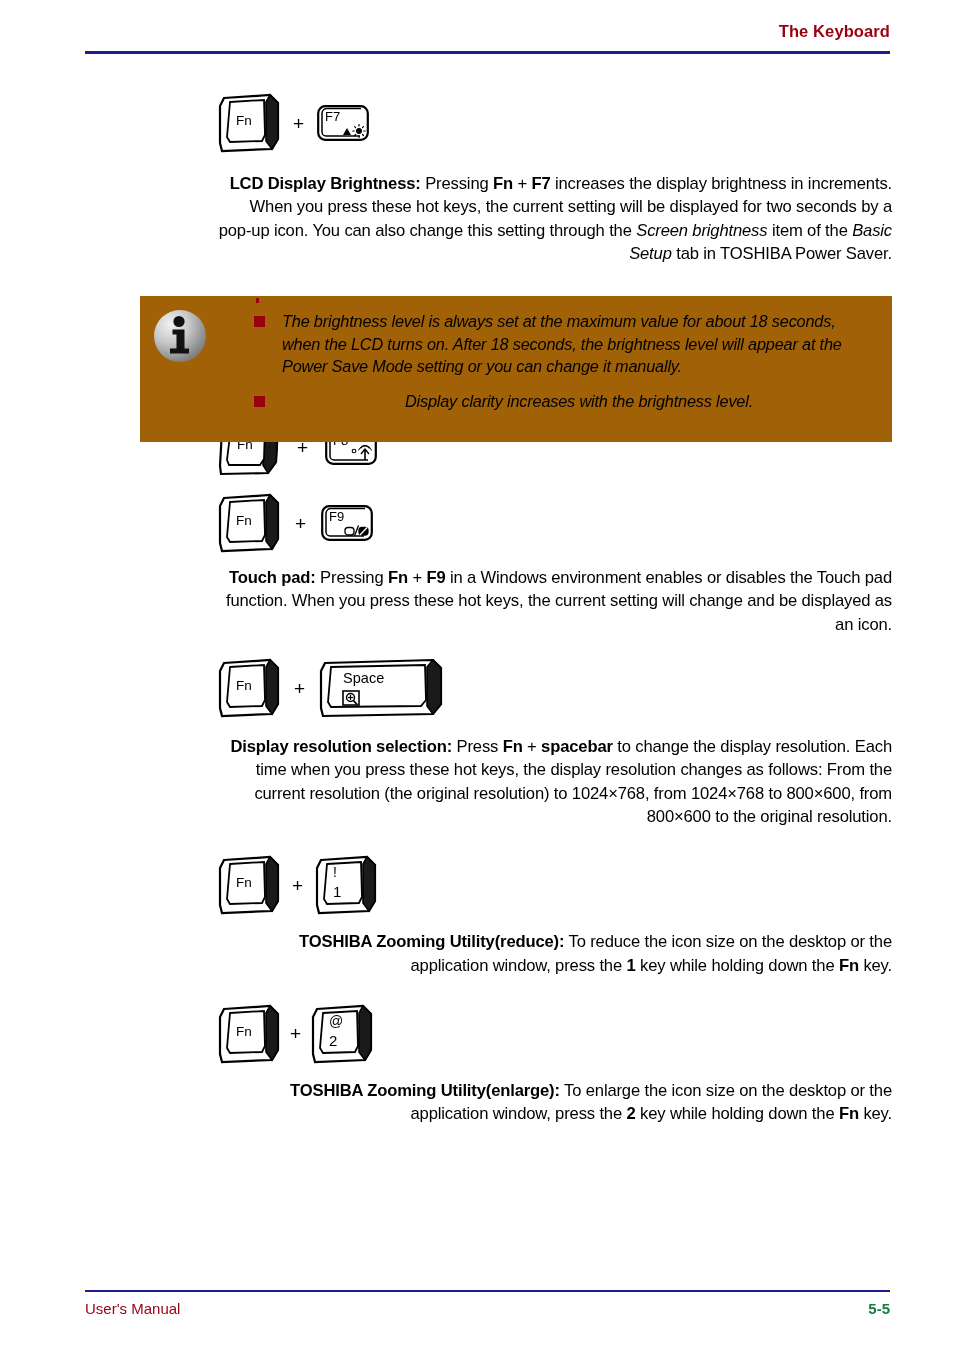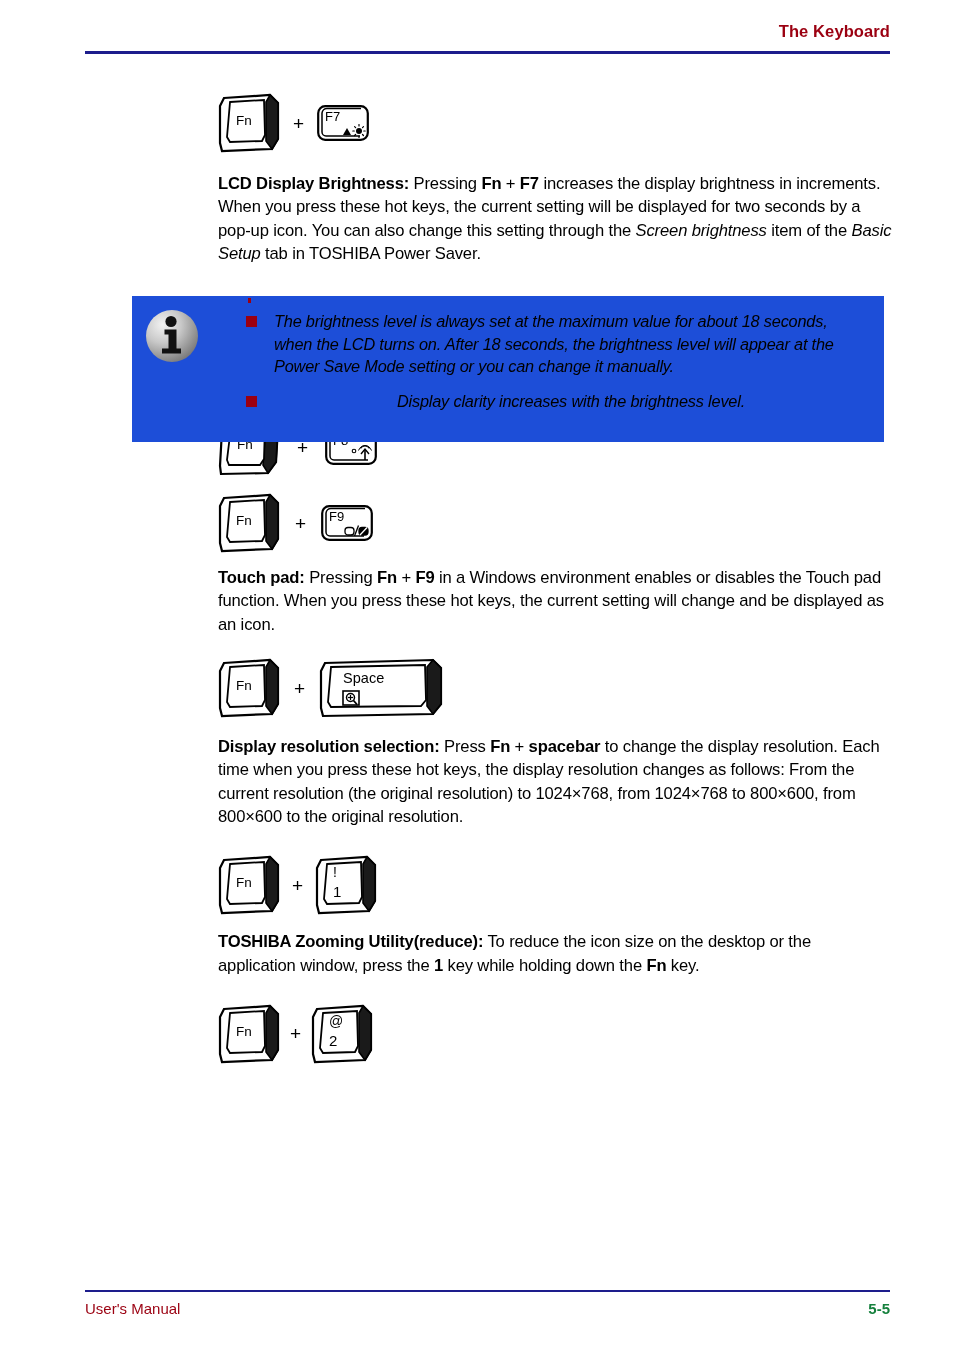--- a/index.html
+++ b/index.html
@@ -87,21 +87,21 @@
     left: 218px;
     top: 86px;
     width: 674px;
   }
 
   p.body {
     margin: 0;
     font-size: 16.6px;
     line-height: 23.3px;
     letter-spacing: -0.15px;
-    text-align: left;
+    text-align: right;
   }
   .b { font-weight: bold; }
   .i { font-style: italic; }
 
   
   .keyrow {
     display: flex;
     align-items: center;
     height: 62px;
   }
@@ -135,24 +135,24 @@
   .flatkey .fk-label {
     position: absolute;
     left: 8px;
     top: 4px;
     font-size: 13px;
   }
 
   
   .notebox {
     position: absolute;
-    left: 132px;
+    left: 140px;
     top: 296px;
     width: 752px;
-    background: #1d4ed8;
+    background: #a16207;
     padding: 0;
   }
   .note-inner {
     position: relative;
     min-height: 120px;
     padding: 14px 16px 14px 112px;
     box-sizing: border-box;
   }
   .info-icon {
     position: absolute;
@@ -381,20 +381,23 @@
         <svg width="62" height="60" viewBox="0 0 62 60">
           <path d="M6 5 L52 2 L60 10 L60 46 L54 56 L4 58 L2 50 L2 13 Z" fill="#fff" stroke="#000" stroke-width="2.2"></path>
           <path d="M52 2 L60 10 L60 46 L54 56 L48 48 L48 9 Z" fill="#1a1a1a" stroke="#000" stroke-width="1.6"></path>
           <path d="M12 9 L46 7 L47 42 L44 48 L12 49 L9 44 Z" fill="#fff" stroke="#000" stroke-width="1.8"></path>
         </svg>
         <div class="cap-label" style="left:18px;top:9px;font-size:14px;">@</div>
         <div class="cap-label" style="left:18px;top:28px;font-size:15px;">2</div>
       </div>
     </div>
 
+    <p class="body" style="margin-top:10px;">
+      <span class="b">TOSHIBA Zooming Utility(enlarge):</span><span><span> To enlarge the icon size on the desktop or the application window, press the </span><span class="b">2</span><span> key while holding down the </span><span class="b">Fn</span><span> key.</span></span>
+    </p>
 
   </div>
 
   <div class="notebox">
     <div class="note-tick"></div>
     <div class="note-inner">
       <span class="info-icon">
         <svg width="56" height="56" viewBox="0 0 56 56">
           <defs>
             <radialGradient id="infoGrad" cx="32%" cy="28%" r="78%">

